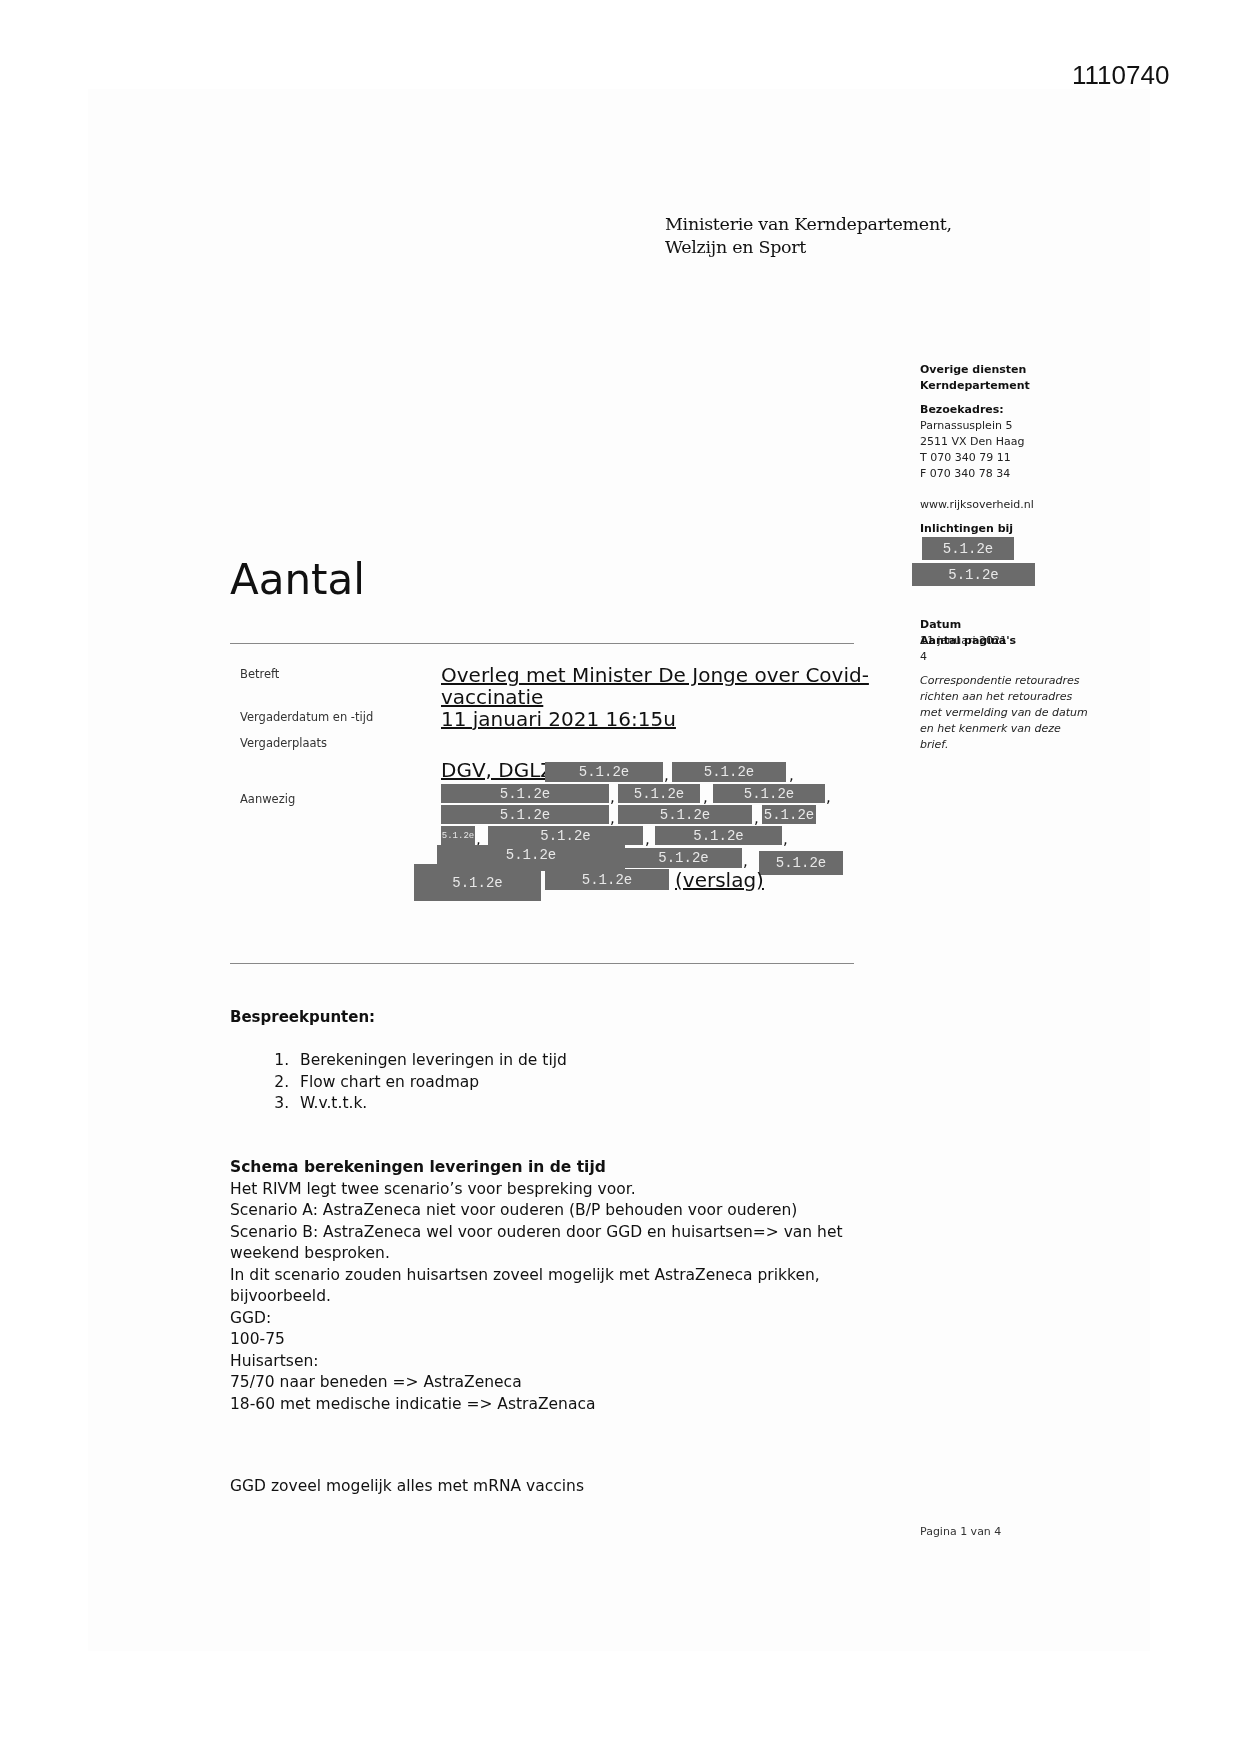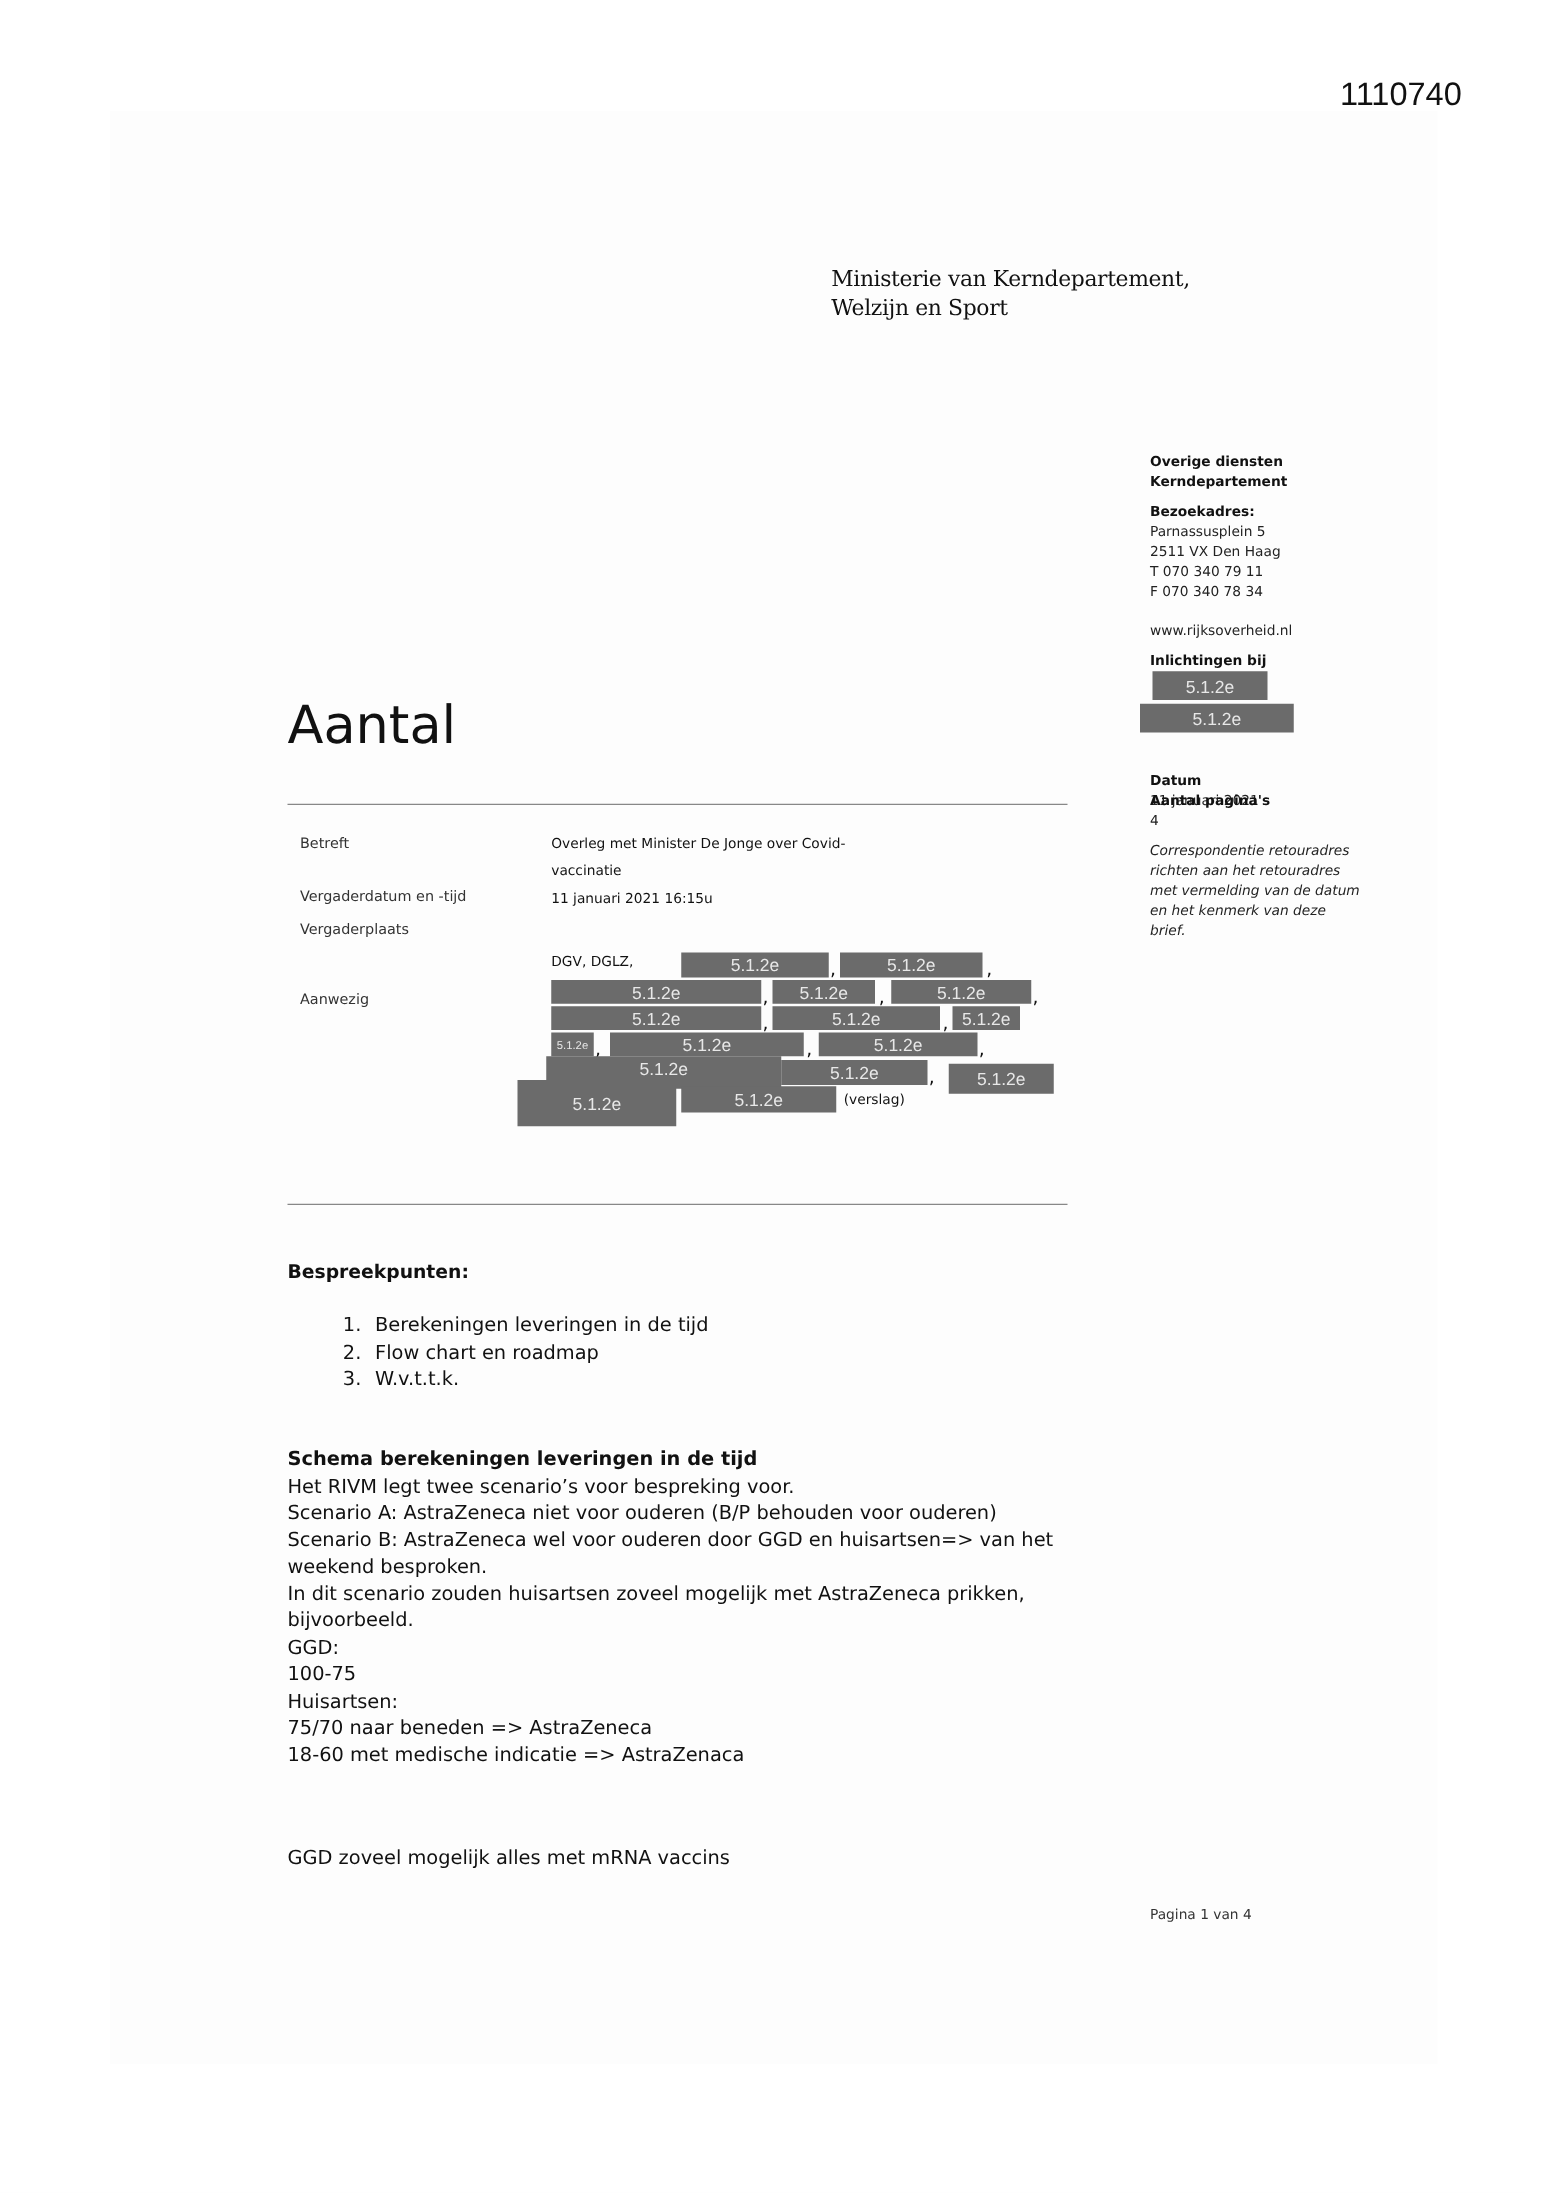--- a/index.html
+++ b/index.html
@@ -5,26 +5,26 @@
   html, body { margin:0; padding:0; }
   body { width:1241px; height:1754px; background:#ffffff; position:relative; overflow:hidden;
          font-family:"DejaVu Sans", sans-serif; color:#111; }
   .docnum { position:absolute; left:1072px; top:60px; font-family:"Liberation Sans", sans-serif; font-size:26px; color:#111; }
   .sheet { position:absolute; left:88px; top:89px; width:1062px; height:1562px; background:#fdfdfd; }
   .abs { position:absolute; }
   .ministry { left:665px; top:213px; font-family:"DejaVu Serif", serif; font-size:17.5px; line-height:23px; color:#111; letter-spacing:-0.3px; }
   .side { left:920px; font-size:11px; line-height:16px; color:#222; }
   .side b { font-weight:bold; color:#111; }
   .side .ital { font-style:italic; }
-  .redact { position:absolute; background:#6b6b6b; color:#e8e8e8; font-family:Liberation Sans, sans-serif;
+  .redact { position:absolute; background:#6b6b6b; color:#e8e8e8; font-family:Liberation Mono, monospace;
             font-size:14px; display:flex; align-items:center; justify-content:center; }
   .title { left:230px; top:555px; font-size:42px; color:#111; }
   .rule { position:absolute; left:230px; width:624px; height:1px; background:#888; }
   .lbl { position:absolute; left:240px; font-size:11.5px; color:#333; }
-  .val { position:absolute; left:441px; font-size:11px; color:#111; line-height:22px; }
+  .val { position:absolute; left:441px; font-size:20px; color:#111; line-height:22px;text-decoration:underline; }
   .comma { position:absolute; font-size:15px; color:#111; }
   .h-bold { font-weight:bold; }
   .body-text { position:absolute; left:230px; font-size:15.5px; line-height:21.5px; color:#111; }
   ol.agenda { position:absolute; left:262px; top:1050px; margin:0; padding-left:32px; font-size:15.5px; line-height:21.5px; color:#111; }
   ol.agenda li { padding-left:6px; }
   .footer { left:920px; top:1524px; font-size:11px; color:#333; }
 </style>
 </head>
 <body>
 

